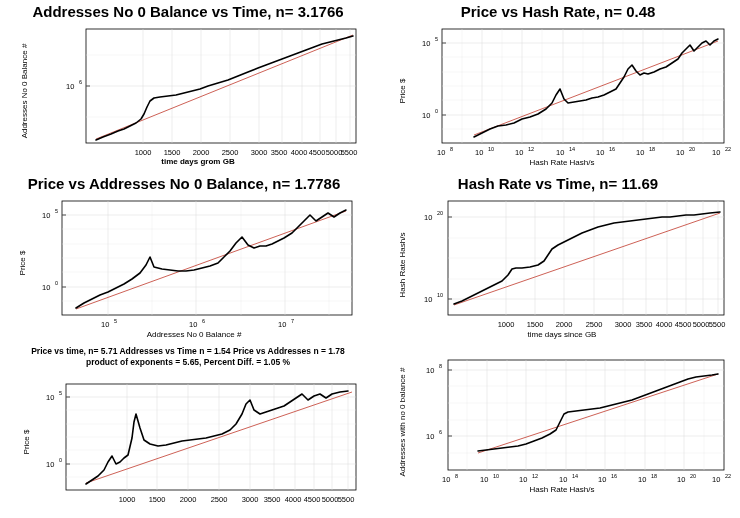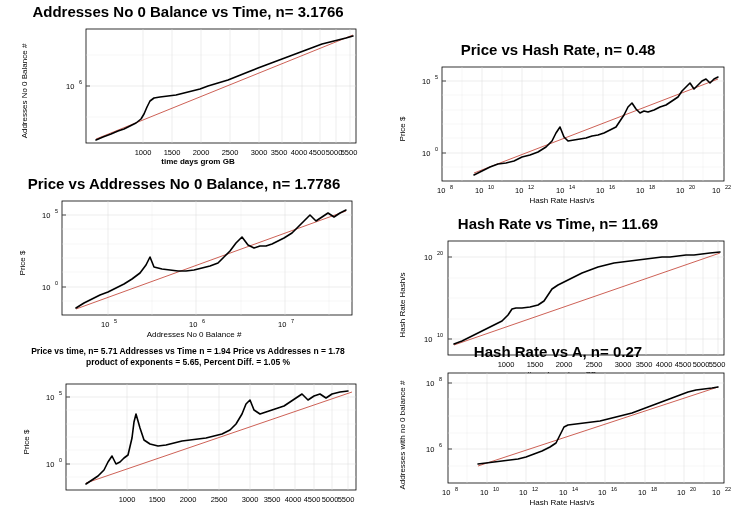--- a/index.html
+++ b/index.html
@@ -136,21 +136,21 @@
           <text class="tick-text" x="309" y="136" text-anchor="middle">4500</text>
           <text class="tick-text" x="326" y="136" text-anchor="middle">5000</text>
           <text class="tick-text" x="341" y="136" text-anchor="middle">5500</text>
         </g>
       </svg>
       <div class="ylabel" style="left:12px;top:72px;">Addresses No 0 Balance #</div>
       <div class="xlabel" style="left:40px;top:138px;width:300px;font-weight:bold;">time days grom GB</div>
     </div>
   </div>
 
-  <div class="panel" style="left:382px;top:6px;width:352px;height:160px;margin-top:38px;">
+  <div class="panel" style="left:382px;top:6px;width:352px;height:160px;">
     <div class="panel-title">Price vs Hash Rate, n= 0.48</div>
     <div class="plotwrap" style="left:0;top:0;width:352px;height:146px;">
       <svg class="axes" viewBox="0 0 352 146" preserveAspectRatio="none">
         <rect class="frame" x="60" y="10" width="282" height="114"></rect>
         <g>
           <line class="gridline" x1="60" y1="24" x2="342" y2="24"></line>
           <line class="gridline" x1="60" y1="96" x2="342" y2="96"></line>
           <line class="gridline-minor" x1="60" y1="38" x2="342" y2="38"></line>
           <line class="gridline-minor" x1="60" y1="53" x2="342" y2="53"></line>
           <line class="gridline-minor" x1="60" y1="67" x2="342" y2="67"></line>
@@ -237,21 +237,21 @@
           <text class="tick-text-sup" x="198" y="132">6</text>
           <text class="tick-text" x="274" y="136">10</text>
           <text class="tick-text-sup" x="287" y="132">7</text>
         </g>
       </svg>
       <div class="ylabel" style="left:14px;top:72px;">Price $</div>
       <div class="xlabel" style="left:40px;top:139px;width:300px;">Addresses No 0 Balance #</div>
     </div>
   </div>
 
-  <div class="panel" style="left:382px;top:178px;width:352px;height:160px;margin-top:40px;">
+  <div class="panel" style="left:382px;top:178px;width:352px;height:160px;">
     <div class="panel-title">Hash Rate vs Time, n= 11.69</div>
     <div class="plotwrap" style="left:0;top:0;width:352px;height:146px;">
       <svg class="axes" viewBox="0 0 352 146" preserveAspectRatio="none">
         <rect class="frame" x="66" y="10" width="276" height="114"></rect>
         <g>
           <line class="gridline" x1="66" y1="26" x2="342" y2="26"></line>
           <line class="gridline" x1="66" y1="108" x2="342" y2="108"></line>
           <line class="gridline-minor" x1="66" y1="47" x2="342" y2="47"></line>
           <line class="gridline-minor" x1="66" y1="67" x2="342" y2="67"></line>
           <line class="gridline-minor" x1="66" y1="88" x2="342" y2="88"></line>
@@ -286,21 +286,21 @@
           <text class="tick-text" x="319" y="136" text-anchor="middle">5000</text>
           <text class="tick-text" x="335" y="136" text-anchor="middle">5500</text>
         </g>
       </svg>
       <div class="ylabel" style="left:16px;top:74px;">Hash Rate Hash/s</div>
       <div class="xlabel" style="left:30px;top:139px;width:300px;">time days since GB</div>
     </div>
   </div>
 
   <div class="panel" style="left:8px;top:346px;width:360px;height:170px;">
-    <div class="panel-title" style="font-size:8.5px;line-height:11px;">Price vs time, n= 5.71 Addresses vs Time n = 1.94 Price vs Addresses n = 1.78
+    <div class="panel-title" style="font-size:8.5px;line-height:11px;">Price vs time, n= 5.71 Addresses vs Time n = 1.54 Price vs Addresses n = 1.78
 product of exponents = 5.65, Percent Diff. = 1.05 %</div>
     <div class="plotwrap" style="left:0;top:0;width:360px;height:146px;">
       <svg class="axes" viewBox="0 0 360 146" preserveAspectRatio="none">
         <rect class="frame" x="58" y="14" width="290" height="106"></rect>
         <g>
           <line class="gridline" x1="58" y1="27" x2="348" y2="27"></line>
           <line class="gridline" x1="58" y1="94" x2="348" y2="94"></line>
           <line class="gridline-minor" x1="58" y1="40" x2="348" y2="40"></line>
           <line class="gridline-minor" x1="58" y1="54" x2="348" y2="54"></line>
           <line class="gridline-minor" x1="58" y1="67" x2="348" y2="67"></line>
@@ -336,21 +336,20 @@
           <text class="tick-text" x="304" y="132" text-anchor="middle">4500</text>
           <text class="tick-text" x="322" y="132" text-anchor="middle">5000</text>
           <text class="tick-text" x="338" y="132" text-anchor="middle">5500</text>
         </g>
       </svg>
       <div class="ylabel" style="left:14px;top:72px;">Price $</div>
     </div>
   </div>
 
   <div class="panel" style="left:382px;top:346px;width:352px;height:170px;">
-    <div class="panel-title">Hash Rate vs A, n= 0.27</div>
     <div class="plotwrap" style="left:0;top:0;width:352px;height:150px;">
       <svg class="axes" viewBox="0 0 352 150" preserveAspectRatio="none">
         <rect class="frame" x="66" y="14" width="276" height="110"></rect>
         <g>
           <line class="gridline" x1="66" y1="24" x2="342" y2="24"></line>
           <line class="gridline" x1="66" y1="90" x2="342" y2="90"></line>
           <line class="gridline-minor" x1="66" y1="40" x2="342" y2="40"></line>
           <line class="gridline-minor" x1="66" y1="57" x2="342" y2="57"></line>
           <line class="gridline-minor" x1="66" y1="74" x2="342" y2="74"></line>
           <line class="gridline-minor" x1="66" y1="107" x2="342" y2="107"></line>

